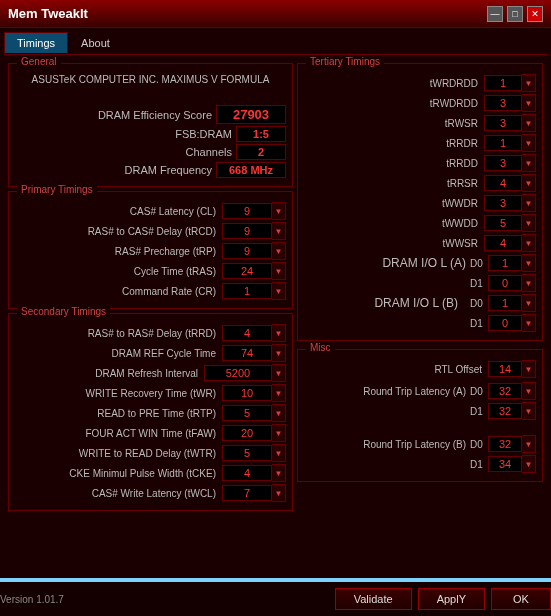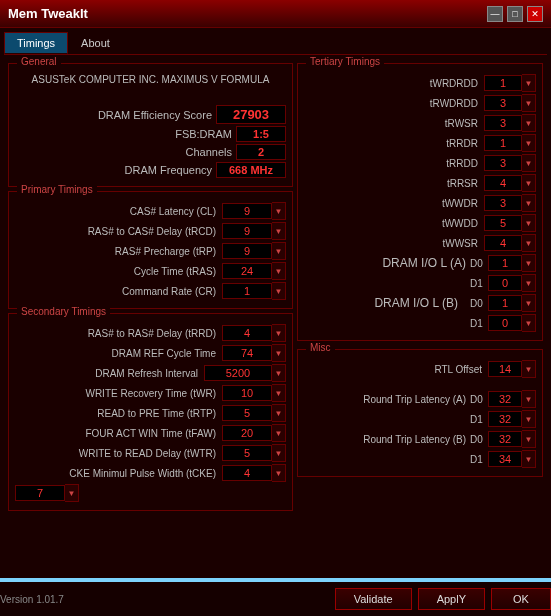--- a/index.html
+++ b/index.html
@@ -389,20 +389,21 @@
     </div>
   </div>
             <div class="timing-row">
     <span class="timing-label">CKE Minimul Pulse Width (tCKE)</span>
     <div class="timing-select-wrap">
       <input class="timing-input" value="4" style="width: 50px;">
       <span class="dropdown-arrow">▼</span>
     </div>
   </div>
             <div class="timing-row">
+    <span class="timing-label">CAS# Write Latency (tWCL)</span>
     <div class="timing-select-wrap">
       <input class="timing-input" value="7" style="width: 50px;">
       <span class="dropdown-arrow">▼</span>
     </div>
   </div>
           </div>
       </div>
     </div>
 
     <div class="right-panel">
@@ -479,27 +480,27 @@
           <span class="dram-io-sub">D1</span>
           <input class="tertiary-input" value="0" style="width: 34px;">
           <span class="dropdown-arrow">▼</span>
         </div>
       </div>
 
       <div class="group-box">
         <span class="group-title">Misc</span>
         <div style="margin-top:6px;">
 
-          <div class="misc-rtl-row" style="justify-content:space-between; margin-bottom:12px;">
+          <div class="misc-rtl-row" style="justify-content:space-between; margin-bottom:4px;">
             <span class="rtl-label" style="flex:1; text-align:right; padding-right:6px; color:#bbb; font-size:10px;">RTL Offset</span>
             <input class="tertiary-input" value="14" style="width: 34px;">
             <span class="dropdown-arrow">▼</span>
           </div>
 
-          <div style="margin-bottom:2px;">
+          <div style="margin-bottom:15px;">
             <div class="dram-io-row">
               <span style="flex:1; text-align:right; padding-right:4px; color:#bbb; font-size:10px;">Round Trip Latency (A)</span>
               <span class="dram-io-sub">D0</span>
               <input class="tertiary-input" value="32" style="width: 34px;">
               <span class="dropdown-arrow">▼</span>
             </div>
             <div class="dram-io-row" style="justify-content:flex-end;">
               <span class="dram-io-sub">D1</span>
               <input class="tertiary-input" value="32" style="width: 34px;">
               <span class="dropdown-arrow">▼</span>

